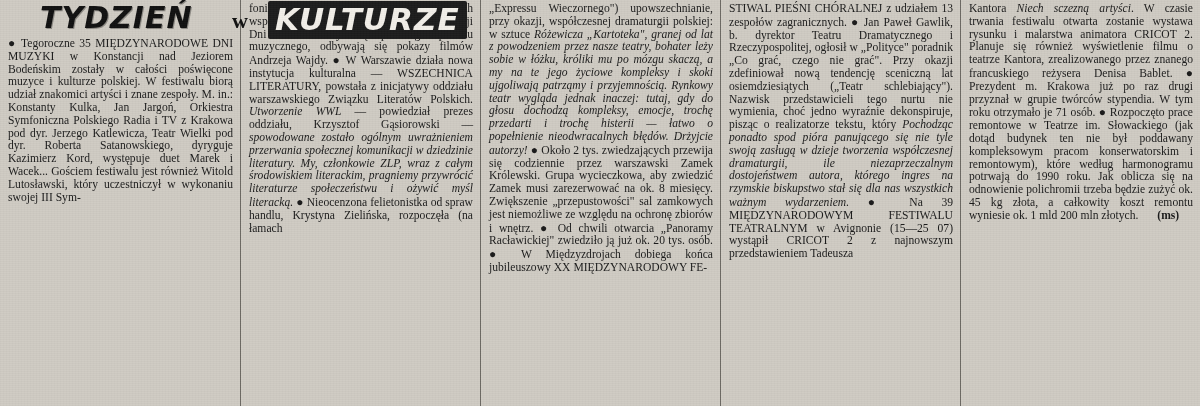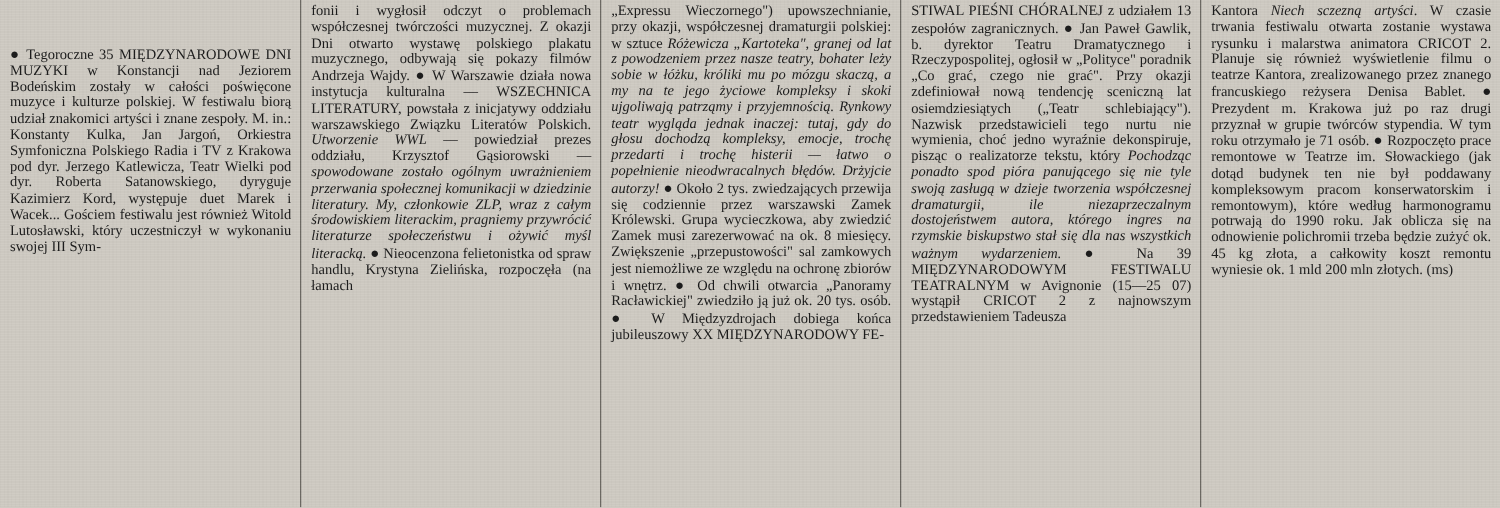--- a/index.html
+++ b/index.html
@@ -104,27 +104,32 @@
   p.para {
     margin: 0;
     text-indent: 0;
   }
   .bullet {
     font-size: 12px;
     vertical-align: baseline;
   }
   em.it { font-style: italic; }
   b.bd { font-weight: normal; }
-  .sig { font-weight: normal; }
+  .sig { font-weight: bold; margin-left: 16px; }
 </style>
 </head>
 <body>
 
 <div class="page">
 
+  <div class="masthead">
+    <span class="mast-word mast-a">TYDZIEŃ</span>
+    <span class="mast-w">w</span>
+    <span class="mast-word mast-b">KULTURZE</span>
+  </div>
 
   <div class="cols">
     <div class="col c1">
       <div class="body">
           <p class="para"><span class="bullet">●</span> Tegoroczne 35 MIĘDZYNARODOWE DNI MUZYKI w Konstancji nad Jeziorem Bodeńskim zostały w całości poświęcone muzyce i kulturze polskiej. W festiwalu biorą udział znakomici artyści i znane zespoły. M. in.: Konstanty Kulka, Jan Jargoń, Orkiestra Symfoniczna Polskiego Radia i TV z Krakowa pod dyr. Jerzego Katlewicza, Teatr Wielki pod dyr. Roberta Satanowskiego, dyryguje Kazimierz Kord, występuje duet Marek i Wacek... Gościem festiwalu jest również Witold Lutosławski, który uczestniczył w wykonaniu swojej III Sym-</p>
         </div>
     </div>
     <div class="col c2">
       <div class="body">
           <p class="para">fonii i wygłosił odczyt o problemach współczesnej twórczości muzycznej. Z okazji Dni otwarto wystawę polskiego plakatu muzycznego, odbywają się pokazy filmów Andrzeja Wajdy. <span class="bullet">●</span> W Warszawie działa nowa instytucja kulturalna — WSZECHNICA LITERATURY, powstała z inicjatywy oddziału warszawskiego Związku Literatów Polskich. <em class="it">Utworzenie WWL</em> — powiedział prezes oddziału, <b class="bd">Krzysztof Gąsiorowski</b> — <em class="it">spowodowane zostało ogólnym uwrażnieniem przerwania społecznej komunikacji w dziedzinie literatury. My, członkowie ZLP, wraz z całym środowiskiem literackim, pragniemy przywrócić literaturze społeczeństwu i ożywić myśl literacką.</em> <span class="bullet">●</span> Nieocenzona felietonistka od spraw handlu, <b class="bd">Krystyna Zielińska</b>, rozpoczęła (na łamach</p>

